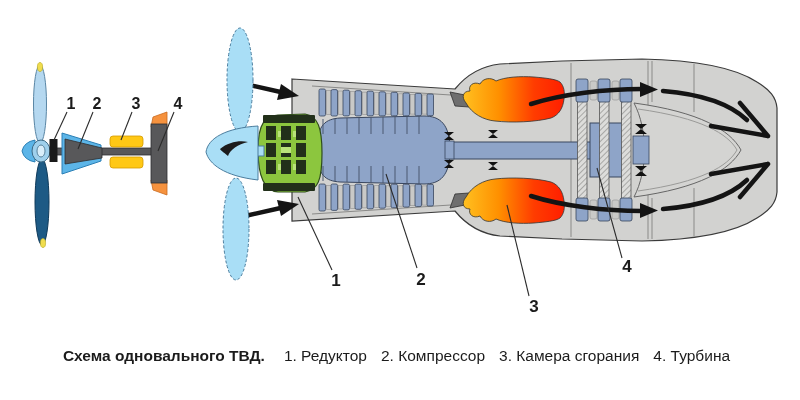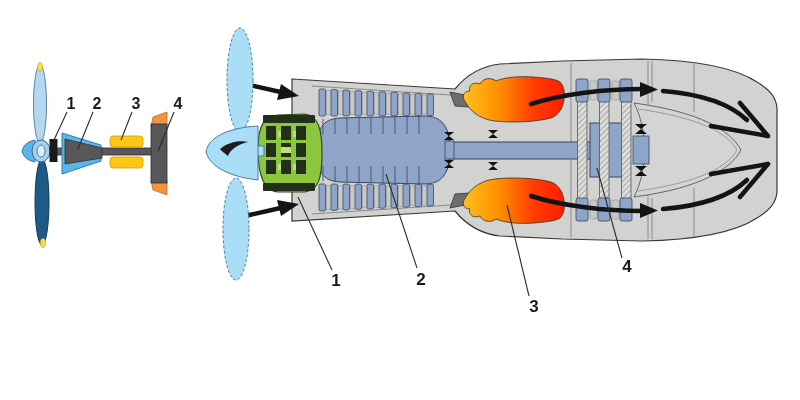--- a/index.html
+++ b/index.html
@@ -228,14 +228,17 @@
       <line x1="507" y1="205" x2="529" y2="296" class="leader"></line>
       <line x1="597" y1="168" x2="622" y2="258" class="leader"></line>
       <text x="336" y="286" class="num-main">1</text>
       <text x="421" y="285" class="num-main">2</text>
       <text x="534" y="312" class="num-main">3</text>
       <text x="627" y="272" class="num-main">4</text>
     </g>
   </g>
 </svg>
 
-
+<div class="caption">
+  <span class="cap-title">Схема одновального ТВД.</span><span class="cap-item">1. Редуктор</span><span class="cap-item">2. Компрессор</span><span class="cap-item">3. Камера сгорания</span><span class="cap-item">4. Турбина</span>
 </div>
 
+</div>
+
 </body></html>

